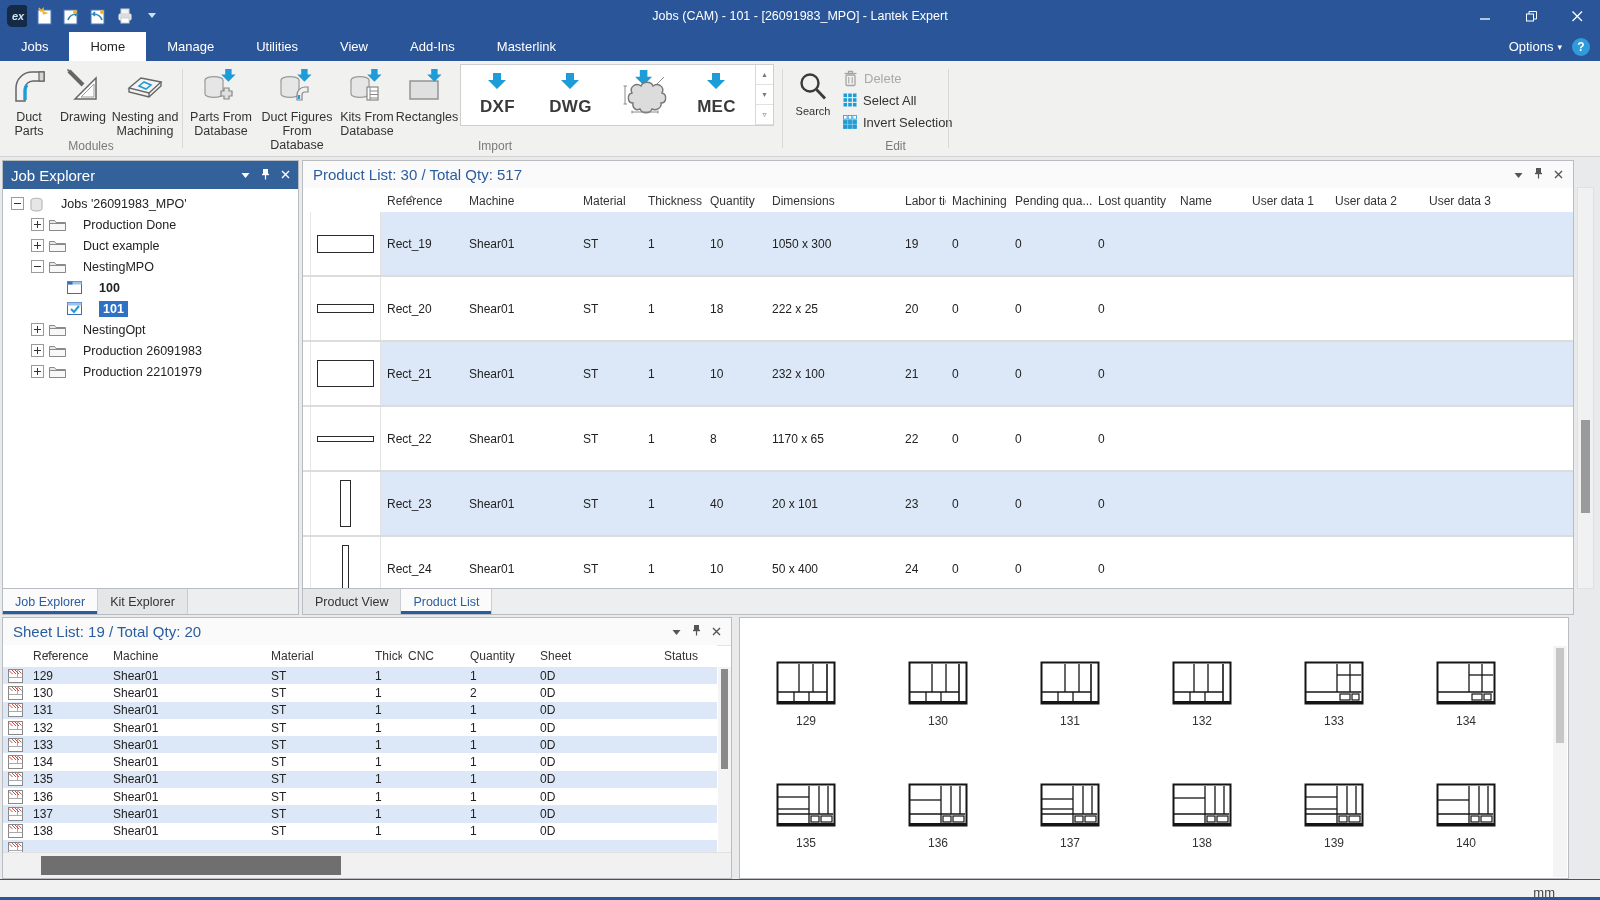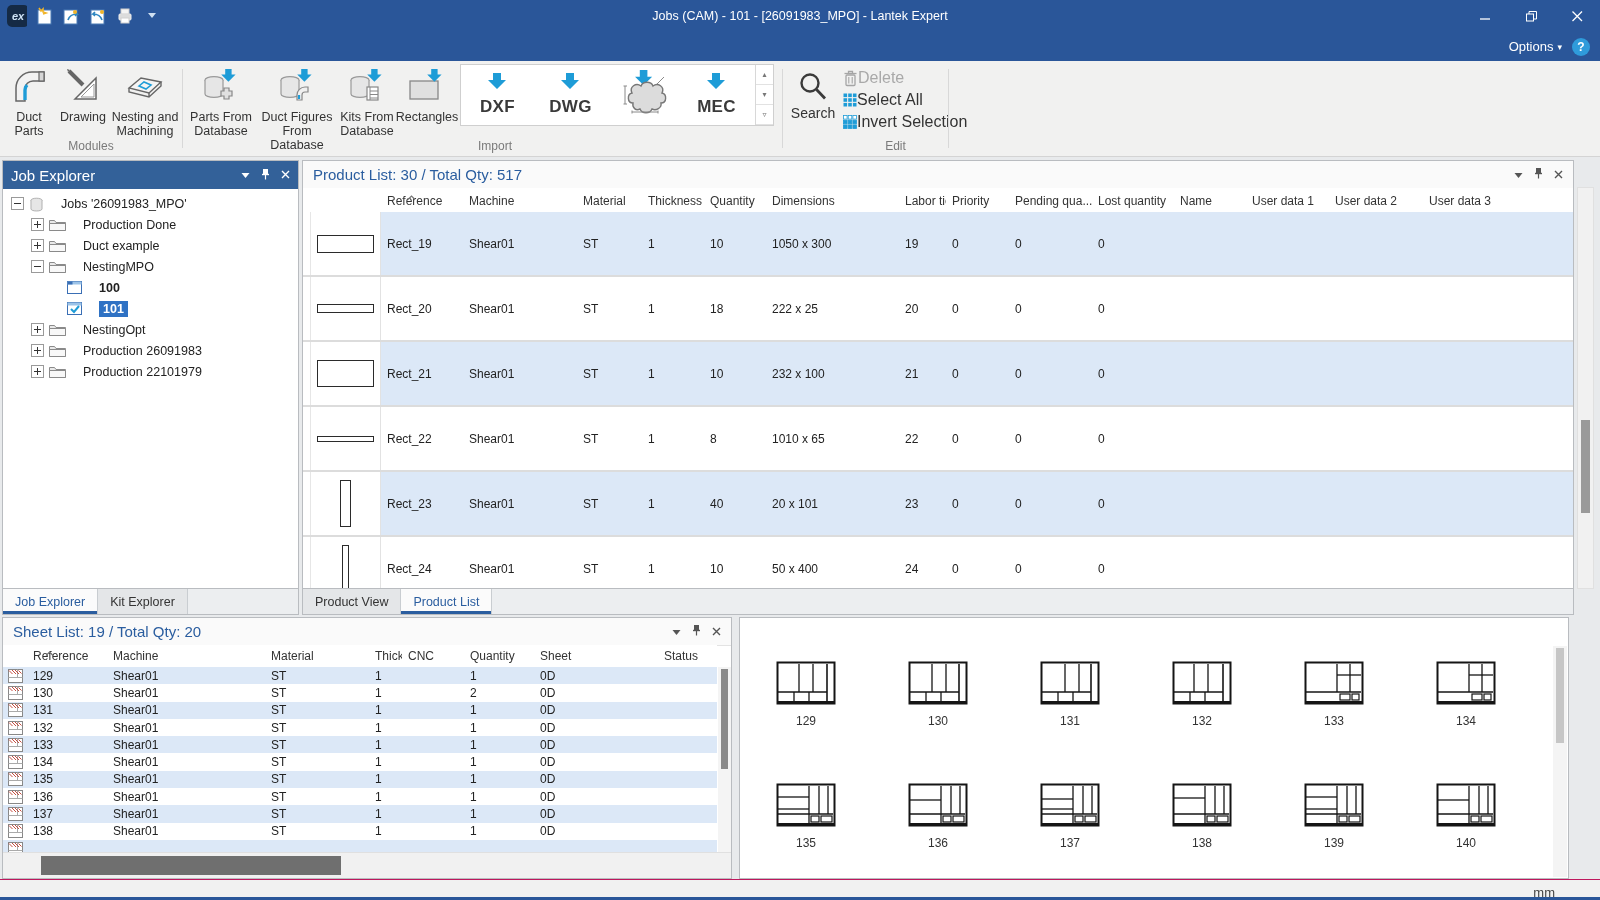--- a/index.html
+++ b/index.html
@@ -27,22 +27,22 @@
   .ribbon{position:absolute;left:0;top:61px;width:1600px;height:95px;background:#f1f1f0;border-bottom:1px solid #d4d4d4;}
   .glabel{position:absolute;bottom:3px;font-size:12px;color:#7a7a7a;text-align:center;}
   .vsep{position:absolute;top:8px;bottom:8px;width:1px;background:#d8d8d8;}
   .bigbtn{position:absolute;top:4px;display:flex;flex-direction:column;align-items:center;text-align:center;font-size:12.5px;color:#333;line-height:1.12;}
   .bigbtn .bicon{height:42px;display:flex;align-items:center;justify-content:center;margin-bottom:3px;}
   .gallery{position:absolute;left:460px;top:3px;width:312px;height:60px;background:#fff;border:1px solid #cfcfcf;display:flex;align-items:stretch;}
   .gitem{width:73px;display:flex;flex-direction:column;align-items:center;justify-content:center;font-size:17px;color:#3a3a3a;font-weight:bold;letter-spacing:.3px;}
   .gitem .garrow{margin-bottom:2px;}
   .spinners{width:17px;border-left:1px solid #d8d8d8;display:flex;flex-direction:column;}
   .spin{flex:1;display:flex;align-items:center;justify-content:center;font-size:8px;color:#777;border-bottom:1px solid #e2e2e2;}
-  .searchbtn{position:absolute;left:792px;top:8px;width:42px;display:flex;flex-direction:column;align-items:center;font-size:14px;color:#333;}
-  .editrow{display:flex;align-items:center;gap:0;font-size:16px;color:#333;height:22px;}
+  .searchbtn{position:absolute;left:792px;top:8px;width:42px;display:flex;flex-direction:column;align-items:center;font-size:11px;color:#333;}
+  .editrow{display:flex;align-items:center;gap:6px;font-size:13px;color:#333;height:22px;}
   .editrow.disabled{color:#a9a9a9;}
 
   
   .panel{position:absolute;background:#fff;border:1px solid #b9bcc0;box-sizing:border-box;}
   .phead-blue{height:28px;background:#336199;color:#fff;display:flex;align-items:center;padding:0 8px;font-size:15px;}
   .phead-light{height:27px;background:#fafafa;color:#2a5d9f;display:flex;align-items:center;padding:0 10px;font-size:15px;border-bottom:1px solid #e3e3e3;}
   .pchrome{margin-left:auto;display:flex;align-items:center;gap:11px;font-size:12px;}
   .phead-blue .pchrome{color:#fff;}
   .phead-light .pchrome{color:#555;}
   .pchrome span{cursor:default;}
@@ -160,20 +160,29 @@
         </span>
         <span class="winbtn">
           <svg width="11" height="11">
             <path d="M0.5 0.5 L10 10 M10 0.5 L0.5 10" stroke="#fff" stroke-width="1.3"></path>
           </svg>
         </span>
       </div>
   </div>
 
   <div class="tabrow">
+    <div class="menutabs">
+        <div class="menutab">Jobs</div>
+        <div class="menutab active">Home</div>
+        <div class="menutab">Manage</div>
+        <div class="menutab">Utilities</div>
+        <div class="menutab">View</div>
+        <div class="menutab">Add-Ins</div>
+        <div class="menutab">Masterlink</div>
+      </div>
     <div class="tabrow-right">
       <div class="optbtn">
         <span>Options</span>
         <span style="font-size:9px;">▾</span>
       </div>
       <div class="helpbtn">?</div>
     </div>
   </div>
 
   <div class="ribbon">
@@ -520,21 +529,21 @@
         <div class="pth" style="flex: 0 0 62px;">
           <span>Quantity</span>
         </div>
         <div class="pth" style="flex: 0 0 133px;">
           <span>Dimensions</span>
         </div>
         <div class="pth" style="flex: 0 0 47px;">
           <span>Labor tick...</span>
         </div>
         <div class="pth" style="flex: 0 0 63px;">
-          <span>Priority</span>
+          <span>Machining</span>
         </div>
         <div class="pth" style="flex: 0 0 83px;">
           <span>Pending qua...</span>
         </div>
         <div class="pth" style="flex: 0 0 82px;">
           <span>Lost quantity</span>
         </div>
         <div class="pth" style="flex: 0 0 72px;">
           <span>Name</span>
         </div>
@@ -612,21 +621,21 @@
         <div class="prow">
           <div class="pcell rowind"></div>
           <div class="pcell thumbcell" style="flex: 0 0 70px;">
             <div class="pthumb" style="width: 56px; height: 4px;"></div>
           </div>
           <div class="pcell" style="flex: 0 0 82px;">Rect_22</div>
           <div class="pcell" style="flex: 0 0 114px;">Shear01</div>
           <div class="pcell" style="flex: 0 0 65px;">ST</div>
           <div class="pcell" style="flex: 0 0 62px;">1</div>
           <div class="pcell" style="flex: 0 0 62px;">8</div>
-          <div class="pcell" style="flex: 0 0 133px;">1010 x 65</div>
+          <div class="pcell" style="flex: 0 0 133px;">1170 x 65</div>
           <div class="pcell" style="flex: 0 0 47px;">22</div>
           <div class="pcell" style="flex: 0 0 63px;">0</div>
           <div class="pcell" style="flex: 0 0 83px;">0</div>
           <div class="pcell" style="flex: 0 0 82px;">0</div>
           <div class="pcell" style="flex: 0 0 72px;"></div>
           <div class="pcell" style="flex: 0 0 83px;"></div>
           <div class="pcell" style="flex: 0 0 94px;"></div>
           <div class="pcell" style="flex: 1 1 auto;"></div>
         </div>
         <div class="prow hl">

